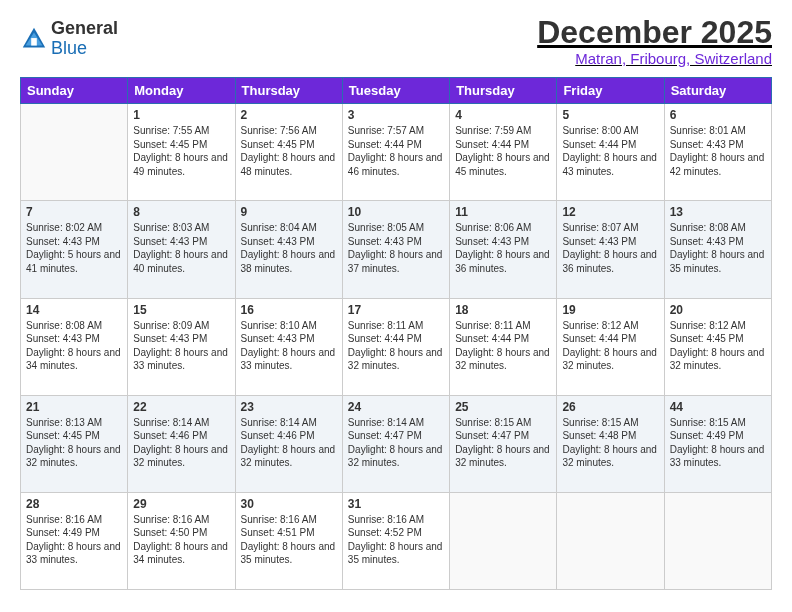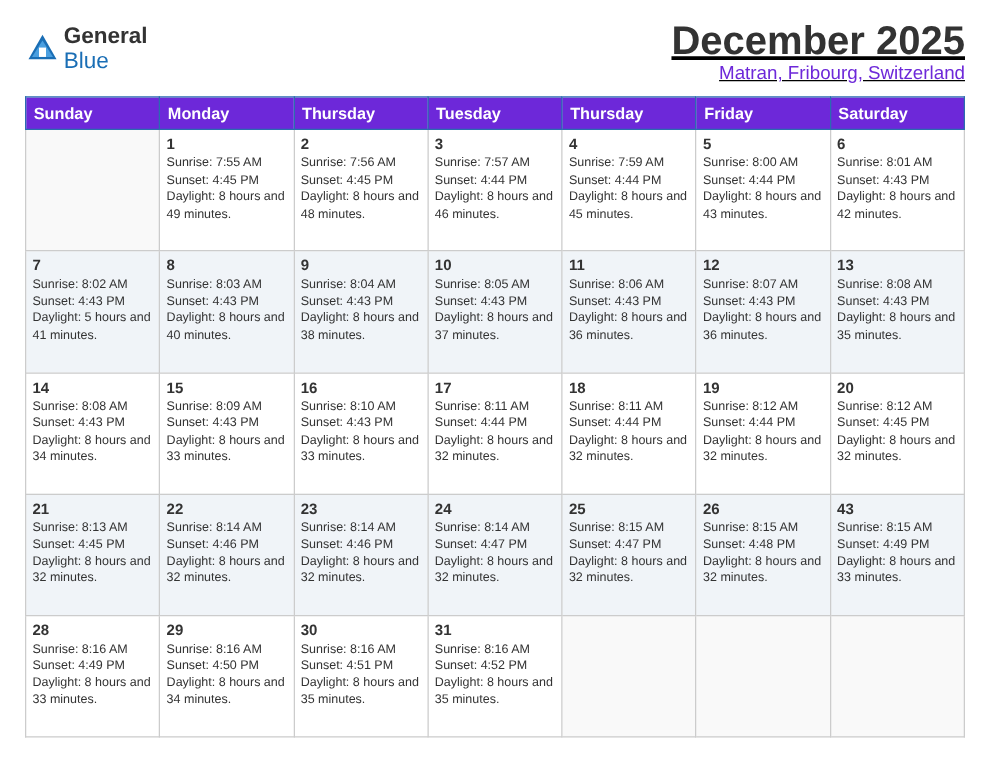--- a/index.html
+++ b/index.html
@@ -350,21 +350,21 @@
         </td>
           <td class="row-shade">
           <span class="day-number">26</span>
           <div class="cell-text">
             <div>Sunrise: 8:15 AM</div>
             <div>Sunset: 4:48 PM</div>
             <div>Daylight: 8 hours and 32 minutes.</div>
           </div>
         </td>
           <td class="row-shade">
-          <span class="day-number">43</span>
+          <span class="day-number">44</span>
           <div class="cell-text">
             <div>Sunrise: 8:15 AM</div>
             <div>Sunset: 4:49 PM</div>
             <div>Daylight: 8 hours and 33 minutes.</div>
           </div>
         </td>
         </tr>
         <tr>
           <td>
           <span class="day-number">28</span>

